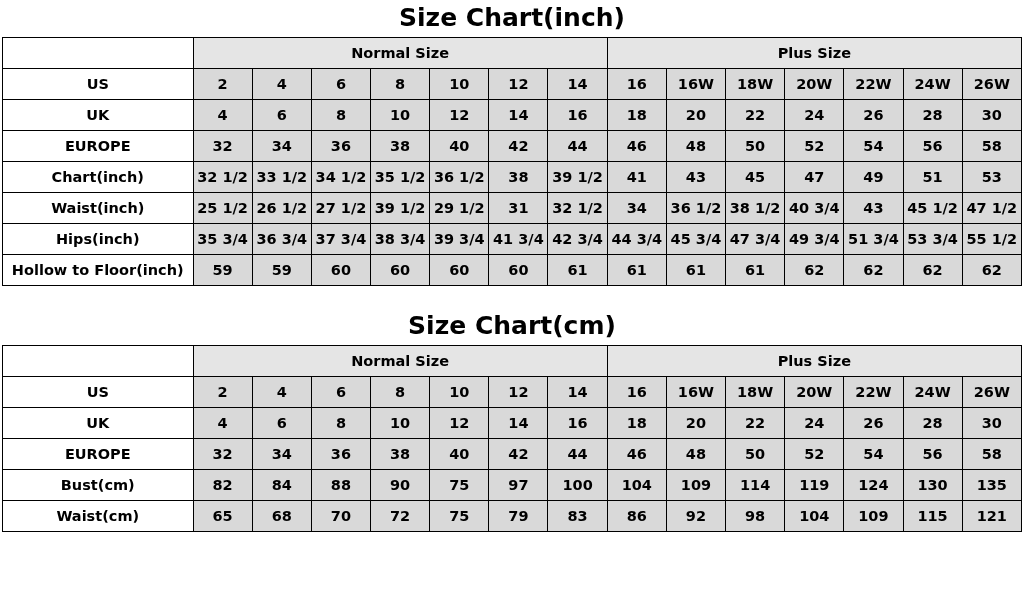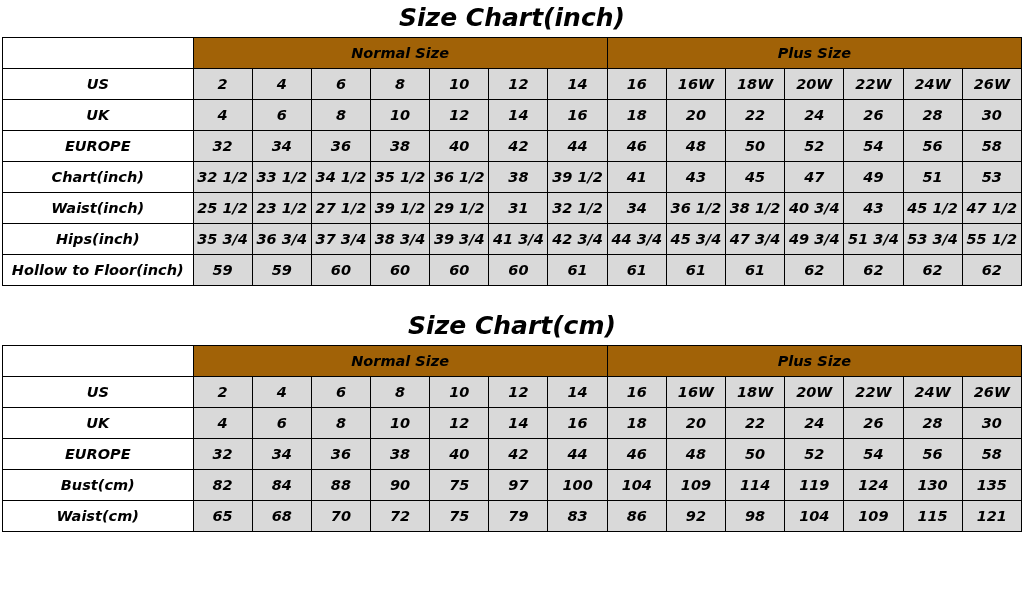--- a/index.html
+++ b/index.html
@@ -10,21 +10,20 @@
   body {
     width: 1024px;
     height: 600px;
     font-family: "DejaVu Sans", sans-serif;
     color: #000000;
     overflow: hidden;
   }
   .chart-block {
     width: 1024px;
     box-sizing: border-box;
-    font-style: italic;
   }
   .chart-title {
     text-align: center;
     font-weight: bold;
     font-size: 25px;
     letter-spacing: 0px;
     padding: 3px 0 5px 0;
     font-family: "DejaVu Sans", sans-serif;
   }
   table.size-table {
@@ -39,21 +38,21 @@
     text-align: center;
     font-size: 14.5px;
     font-weight: bold;
     padding: 0;
     height: 30px;
     line-height: 30px;
     white-space: nowrap;
     overflow: hidden;
   }
   .group-head {
-    background: #a16207;
+    background: #e5e5e5;
     font-size: 19px;
     font-weight: bold;
     height: 34px;
     line-height: 34px;
   }
   .corner {
     background: #ffffff;
     border-top: 1px solid #000000;
     border-left: 1px solid #000000;
   }
@@ -167,21 +166,21 @@
           <td class="cell">43</td>
           <td class="cell">45</td>
           <td class="cell">47</td>
           <td class="cell">49</td>
           <td class="cell">51</td>
           <td class="cell">53</td>
         </tr>
         <tr>
           <td class="row-label">Waist(inch)</td>
           <td class="cell">25 1/2</td>
-          <td class="cell">23 1/2</td>
+          <td class="cell">26 1/2</td>
           <td class="cell">27 1/2</td>
           <td class="cell">39 1/2</td>
           <td class="cell">29 1/2</td>
           <td class="cell">31</td>
           <td class="cell">32 1/2</td>
           <td class="cell">34</td>
           <td class="cell">36 1/2</td>
           <td class="cell">38 1/2</td>
           <td class="cell">40 3/4</td>
           <td class="cell">43</td>

